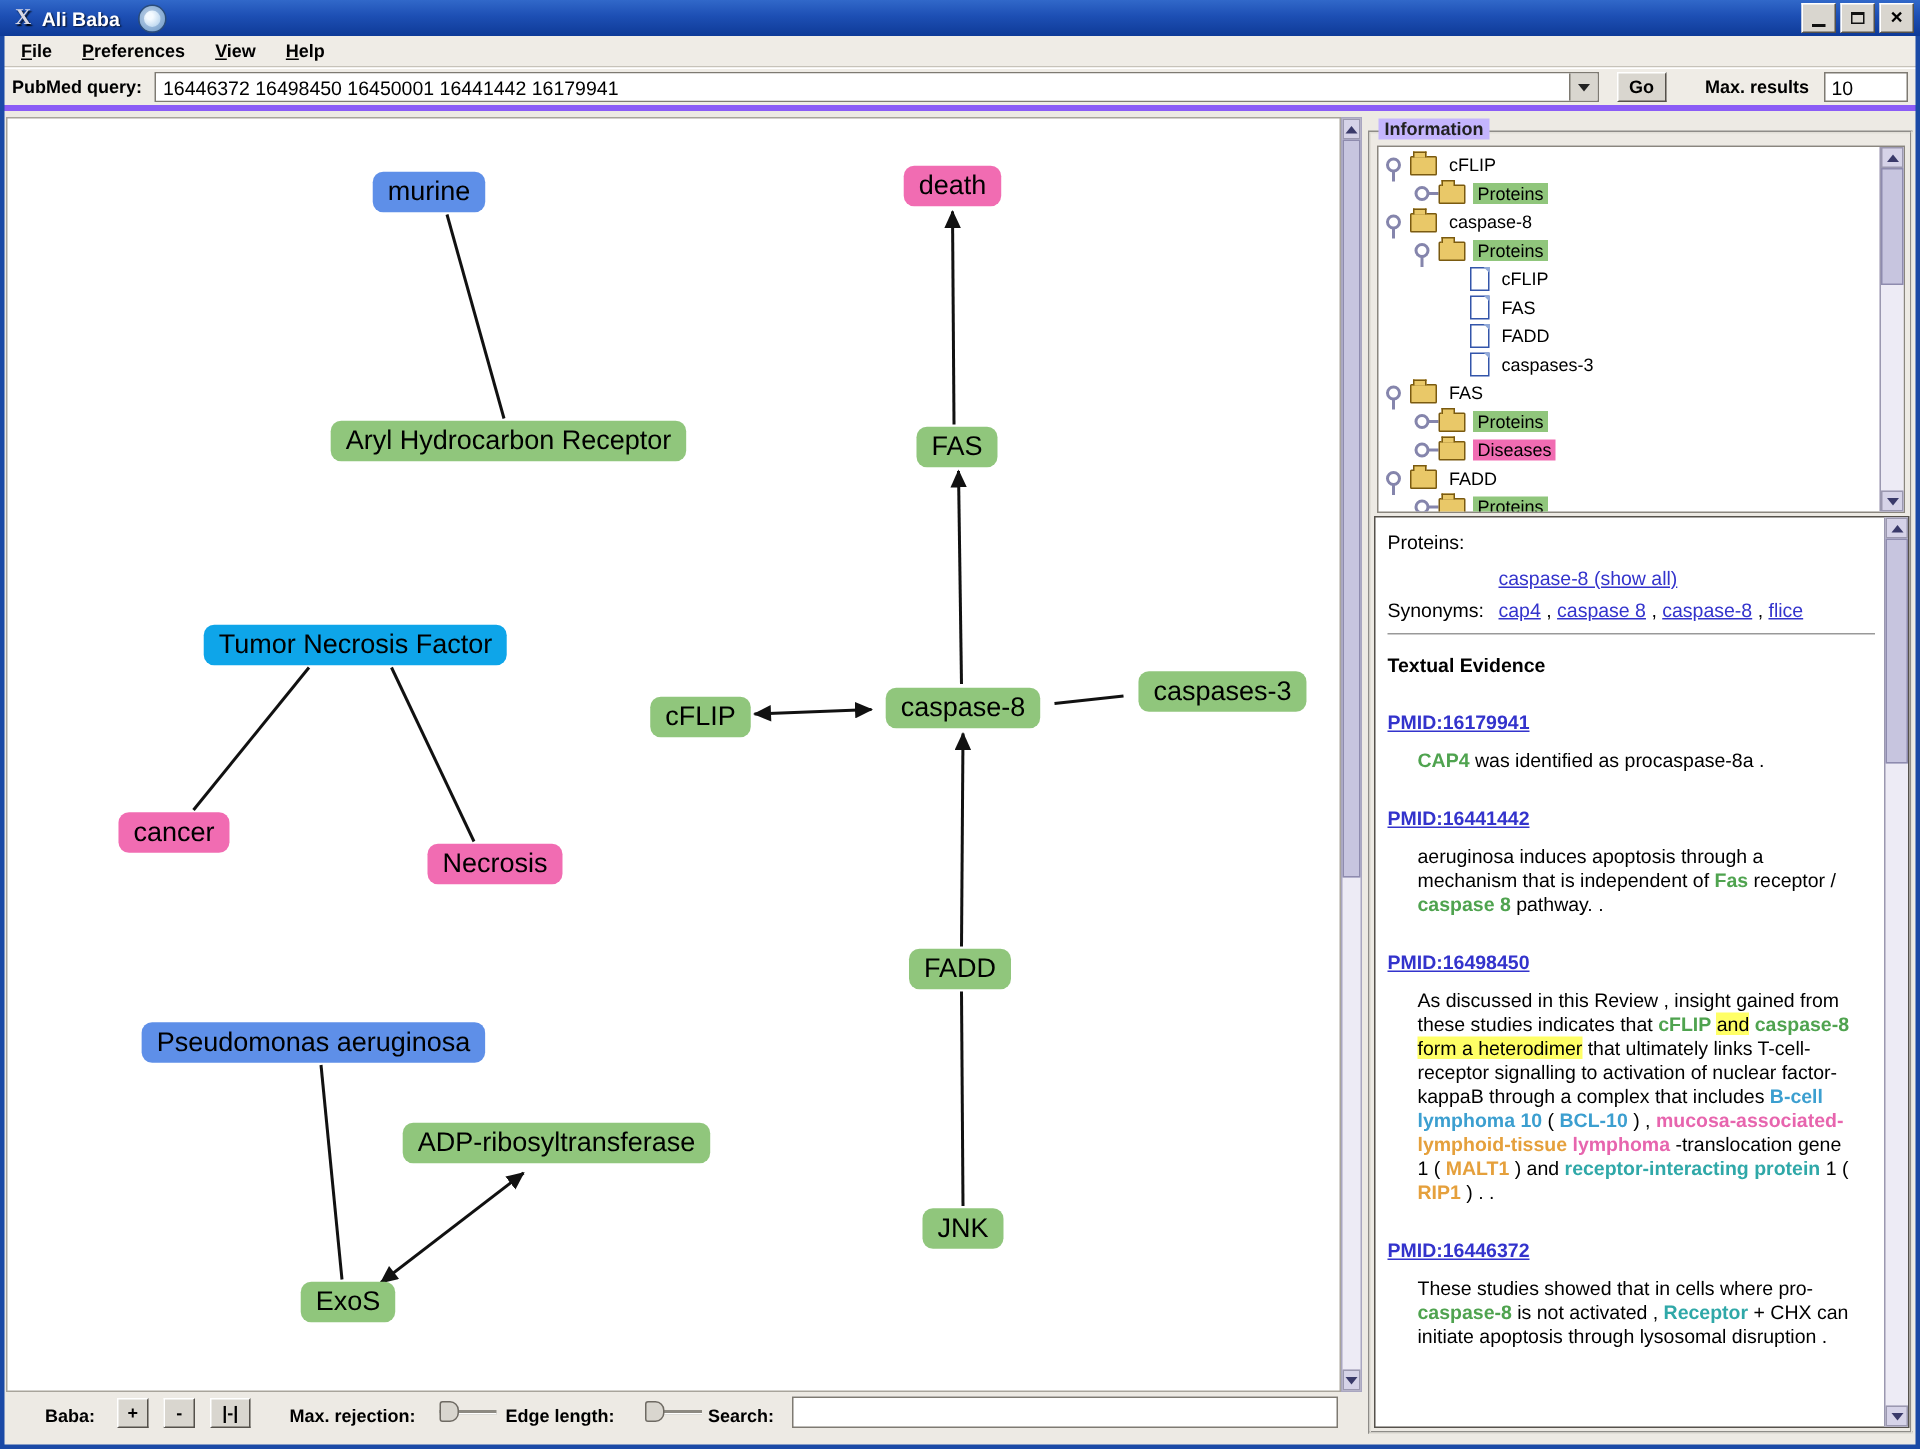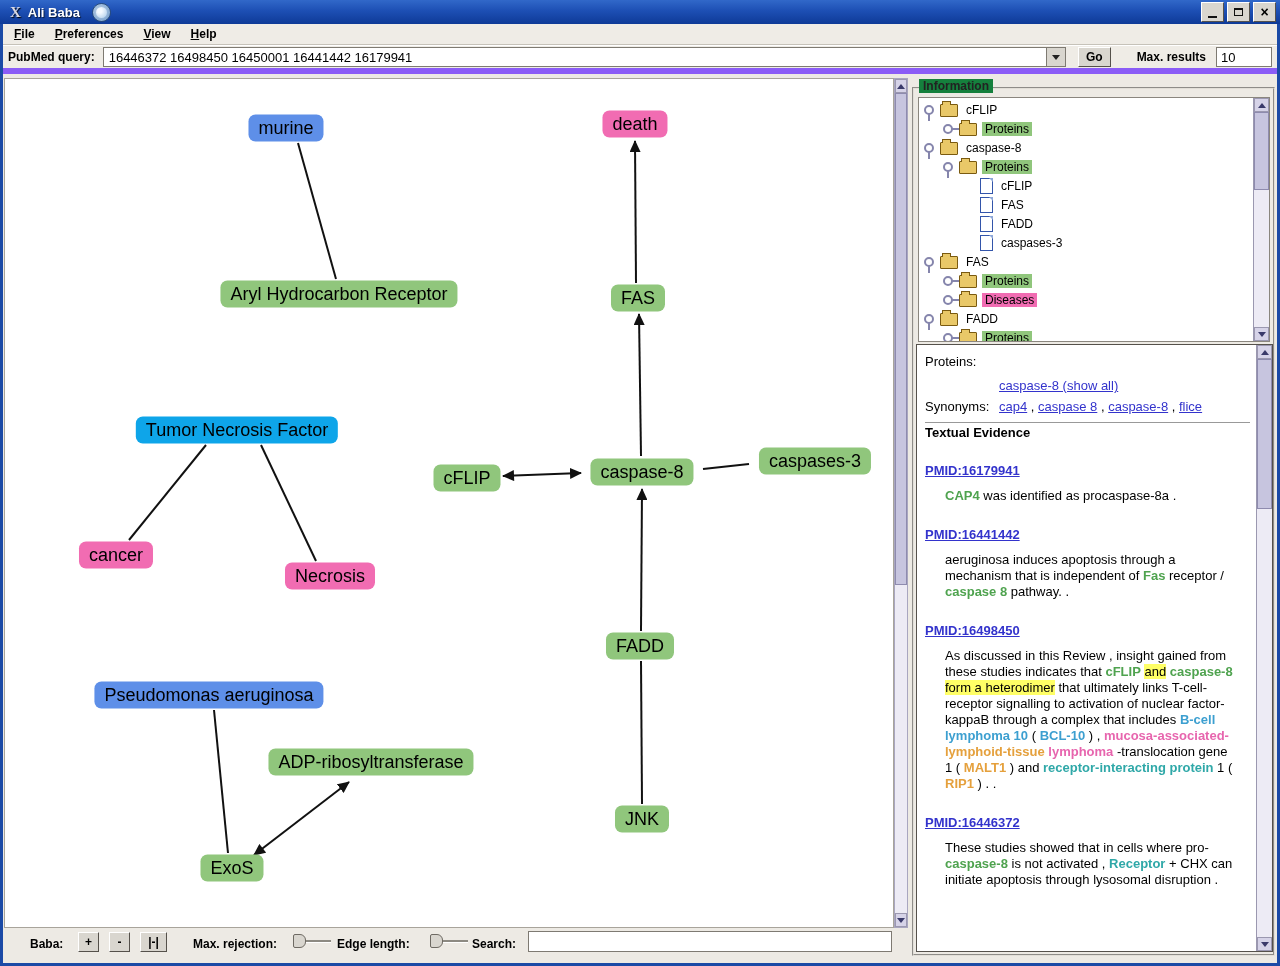--- a/index.html
+++ b/index.html
@@ -22,21 +22,21 @@
   .glyph-min{width:9px;height:2px;background:#111;margin-top:9px;}
   .glyph-max{width:9px;height:8px;border:1px solid #111;border-top-width:2px;box-sizing:border-box;}
   .glyph-close::before{content:"\00D7";font:bold 14px "Liberation Sans",sans-serif;line-height:14px;}
   
   #menubar{position:absolute;left:0;top:24px;width:1280px;height:21px;background:#EFECE6;
     border-bottom:1px solid #C6C2B9;display:flex;align-items:center;padding-left:4px;box-sizing:border-box;}
   .menu-item{font-weight:bold;font-size:12px;padding:0 10px;cursor:default;}
   .mn{text-decoration:underline;}
   
   #toolbar{position:absolute;left:0;top:45px;width:1280px;height:29px;background:#EFECE6;
-    border-top:1px solid #FFF;border-bottom:6px solid #8b5cf6;display:flex;align-items:center;
+    border-top:1px solid #FFF;border-bottom:4px solid #8b5cf6;display:flex;align-items:center;
     padding:0 8px;box-sizing:border-box;}
   .lbl-b{font-weight:bold;font-size:12px;white-space:nowrap;}
   .combo{flex:1;display:flex;height:20px;border:1px solid #7E7A72;background:#fff;margin-left:8px;box-sizing:border-box;}
   .combo input{flex:1;border:none;outline:none;font:13px "Liberation Sans",sans-serif;padding:0 5px;background:#fff;}
   .combo-btn{width:18px;background:#D9D6CF;border-left:1px solid #7E7A72;display:flex;align-items:center;justify-content:center;cursor:pointer;}
   .tri-down{width:0;height:0;border-left:4px solid transparent;border-right:4px solid transparent;border-top:5px solid #222;}
   .tri-up-s{width:0;height:0;border-left:4px solid transparent;border-right:4px solid transparent;border-bottom:5px solid #3A3A6A;}
   .tri-down-s{width:0;height:0;border-left:4px solid transparent;border-right:4px solid transparent;border-top:5px solid #3A3A6A;}
   .bevel-btn{background:#D9D6CF;border-top:1px solid #FFF;border-left:1px solid #FFF;
     border-right:1px solid #55514B;border-bottom:1px solid #55514B;cursor:pointer;
@@ -64,21 +64,21 @@
   .zoom-btn{width:21px;height:20px;}
   .slider{position:relative;width:38px;height:16px;cursor:pointer;}
   .slider .track{position:absolute;left:0;right:0;top:7px;height:2px;background:#8D8A82;border-bottom:1px solid #FFF;}
   .slider .thumb{position:absolute;left:0;top:1px;width:13px;height:14px;background:#D9D6CF;
     border:1px solid #6E6A63;border-radius:2px 6px 6px 2px;box-sizing:border-box;}
   #search-input{width:364px;height:21px;border:1px solid #7E7A72;font:13px "Liberation Sans",sans-serif;
     padding:0 4px;box-sizing:border-box;background:#fff;}
   
   #infopanel{position:absolute;left:910px;top:78px;width:367px;height:882px;}
   .group-border{position:absolute;left:2px;top:9px;right:2px;bottom:4px;border:2px groove #E2DFD8;}
-  .group-label{position:absolute;left:9px;top:1px;background:#15803d;padding:0 4px;
+  .group-label{position:absolute;left:9px;top:1px;background:#c4b5fd;padding:0 4px;
     font-weight:bold;font-size:12px;color:#222;z-index:2;}
   #treebox{position:absolute;left:8px;top:19px;width:352px;height:245px;background:#fff;
     border:1px solid #8A867E;box-sizing:border-box;display:flex;}
   #tree{flex:1;overflow:hidden;padding-top:2px;}
   .trow{display:flex;align-items:center;height:19px;font-size:12px;white-space:nowrap;cursor:default;}
   .handle{display:inline-block;width:10px;height:10px;border:2px solid #8585AC;border-radius:50%;
     box-sizing:border-box;margin-right:6px;position:relative;flex:none;}
   .handle::after{content:"";position:absolute;background:#8585AC;}
   .handle.collapsed::after{left:7px;top:2px;width:7px;height:2px;}
   .handle.expanded::after{left:2px;top:7px;width:2px;height:7px;}
@@ -91,21 +91,21 @@
   .ticon-doc::after{content:"";position:absolute;right:-1px;top:-1px;width:0;height:0;
     border-left:4px solid transparent;border-top:4px solid #8FA8D8;}
   .tlabel{margin-left:5px;padding:0 3px;}
   #detailsbox{position:absolute;left:6px;top:266px;width:357px;height:608px;background:#fff;
     border:1px solid #55514B;box-sizing:border-box;display:flex;}
   #details{flex:1;overflow:hidden;padding:9px 6px 0 8px;font-size:13px;}
   .kv{display:flex;margin-bottom:6px;}
   .kv .k{width:74px;flex:none;}
   .link{color:#3333CC;text-decoration:underline;cursor:pointer;margin-top:24px;}
   .sep{border:none;border-top:1px solid #999;margin:8px 0 2px 0;}
-  .te-head{font-weight:bold;margin-top:2px;font-size:13px;}
+  .te-head{font-weight:bold;margin-top:13px;font-size:13px;}
   .ev{margin-top:23px;}
   .pmid{font-weight:bold;font-size:13px;}
   .evtext{margin:10px 16px 0 20px;line-height:16px;}
   .evtext span.ent{font-weight:bold;}
 </style>
 </head>
 <body>
 
 <div id="window">
   <div class="edge-strip" style="left:0;top:24px;width:3px;height:942px;"></div>

